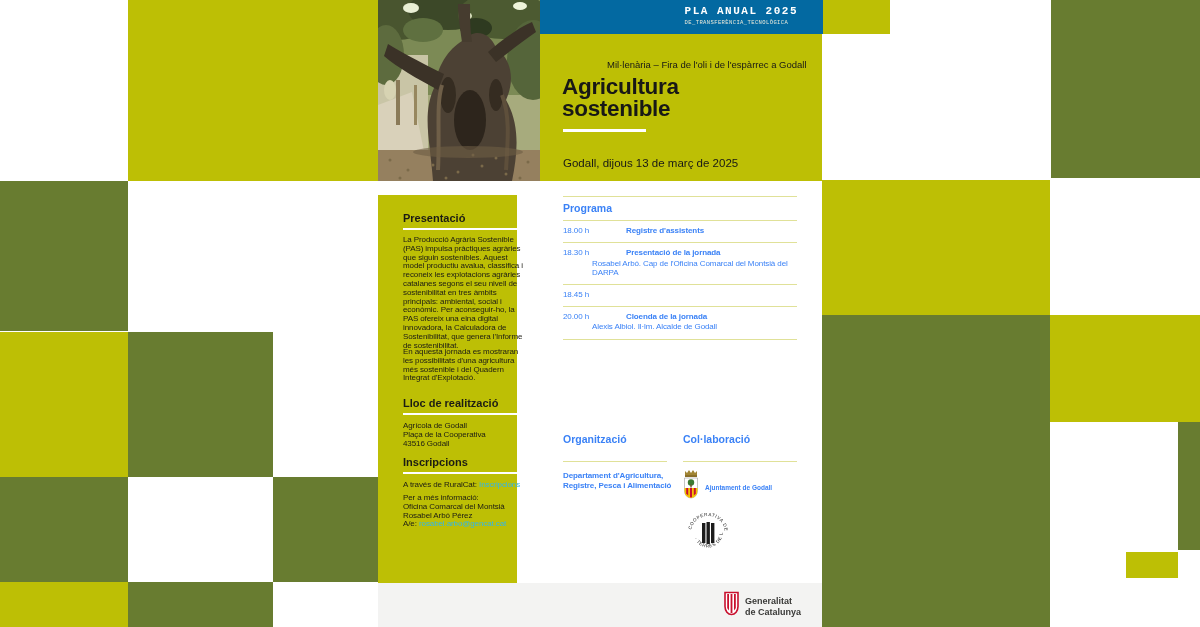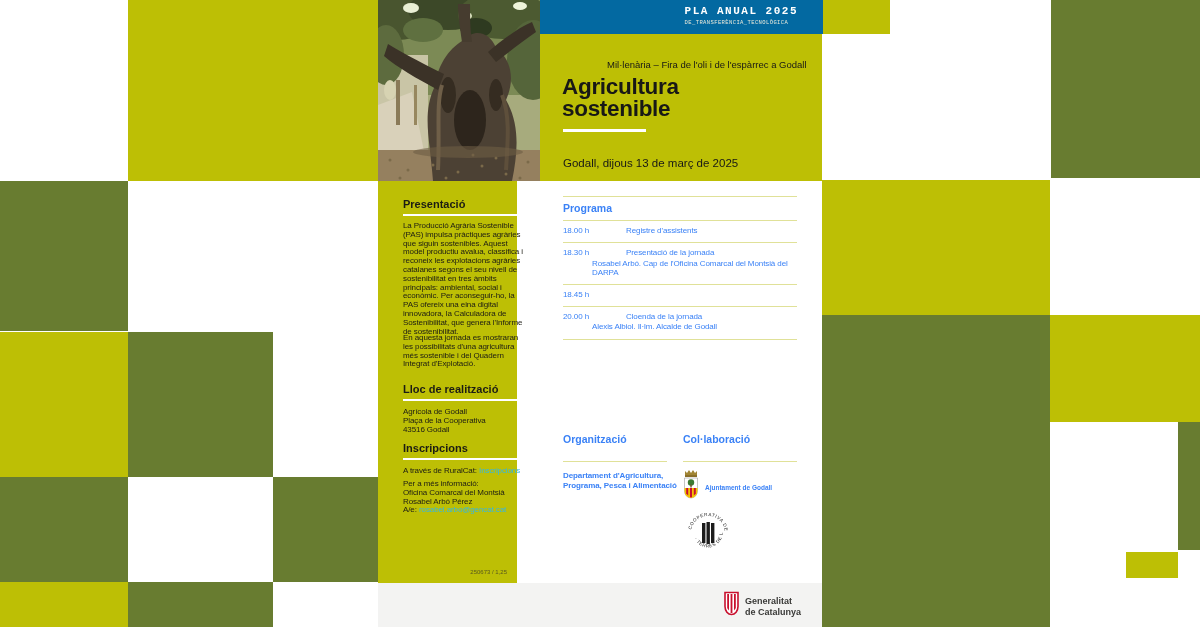--- a/index.html
+++ b/index.html
@@ -19,36 +19,36 @@
 
   
   .masthead{position:absolute;left:540px;top:34px;width:282px;height:147px;background:#bdbf05;color:#181816;}
   .kicker{position:absolute;left:23px;top:25px;font-size:9.5px;padding-left:44px;}
   .big-title{position:absolute;left:22px;top:42px;font-size:22.5px;font-weight:bold;line-height:22px;letter-spacing:-0.3px;}
   .white-bar{position:absolute;left:23px;top:95px;width:83px;height:3px;background:#ffffff;}
   .session{position:absolute;left:23px;top:109px;font-size:11.5px;font-weight:bold;margin-top:44px;}
   .dateline{position:absolute;left:23px;top:123px;font-size:11.5px;}
 
   
-  .sidebar{position:absolute;left:378px;top:181px;width:139px;height:402px;background:#bdbf05;color:#1c1c14;}
+  .sidebar{position:absolute;left:378px;top:195px;width:139px;height:402px;background:#bdbf05;color:#1c1c14;}
   .sb-head{position:absolute;left:25px;font-size:11px;font-weight:bold;}
   .sb-rule{position:absolute;left:25px;width:116px;height:2px;background:#ffffff;}
   .sb-body{position:absolute;left:25px;width:127px;font-size:8px;line-height:8.8px;letter-spacing:-0.1px;}
   .sb-link{color:#33b6e8;}
   .doc-code{position:absolute;right:10px;top:388px;font-size:6px;color:#59591f;}
 
   
   .content{position:absolute;left:540px;top:181px;width:254px;height:402px;background:#ffffff;color:#3b82f6;}
   .programa{position:absolute;left:23px;top:15px;width:234px;}
   .p-sep{height:0;border-top:1.5px solid #e0e198;}
   .p-head{font-size:10.5px;font-weight:bold;padding:5px 0 6px 0;}
   .p-row{display:flex;padding:5px 0 7px 0;border-bottom:1.5px solid #e0e198;}
   .p-time{width:29px;flex:none;font-size:8px;letter-spacing:-0.1px;}
   .p-desc{flex:1;font-size:8px;line-height:9.3px;letter-spacing:-0.1px;}
-  .p-title{font-weight:normal;padding-left:34px;}
+  .p-title{font-weight:bold;padding-left:34px;}
   .p-detail{margin-top:1px;}
 
   .org-col{position:absolute;left:23px;top:252px;width:104px;}
   .collab-col{position:absolute;left:143px;top:252px;width:114px;}
   .sec-head{font-size:10.5px;font-weight:bold;padding-bottom:16px;border-bottom:1.5px solid #e0e198;}
   .org-body{margin-top:9px;font-size:8px;font-weight:bold;line-height:9.5px;letter-spacing:-0.1px;width:116px;}
   .partner-row{margin-top:7px;display:flex;align-items:center;gap:6px;}
   .partner-label{font-size:6.5px;font-weight:bold;}
   .stamp-wrap{margin-top:5px;margin-left:3px;width:44px;height:44px;}
 
@@ -210,21 +210,21 @@
         <div class="p-time">20.00 h</div>
         <div class="p-desc">
           <div class="p-title">Cloenda de la jornada</div>
           <div class="p-detail">Alexis Albiol. Il·lm. Alcalde de Godall</div>
         </div>
       </div>
     </div>
 
     <div class="org-col">
       <div class="sec-head">Organització</div>
-      <div class="org-body">Departament d'Agricultura, Programa, Pesca i Alimentació</div>
+      <div class="org-body">Departament d'Agricultura, Registre, Pesca i Alimentació</div>
     </div>
 
     <div class="collab-col">
       <div class="sec-head">Col·laboració</div>
 
       <div class="partner-row">
         <span>
           <svg width="16" height="33" viewBox="0 0 16 33">
             <path d="M2,6 L2,2 L4,4 L6,1 L8,4 L10,1 L12,4 L14,2 L14,6 Z" fill="#a08433"></path>
             <rect x="2" y="6" width="12" height="2" fill="#8a6f2a"></rect>

